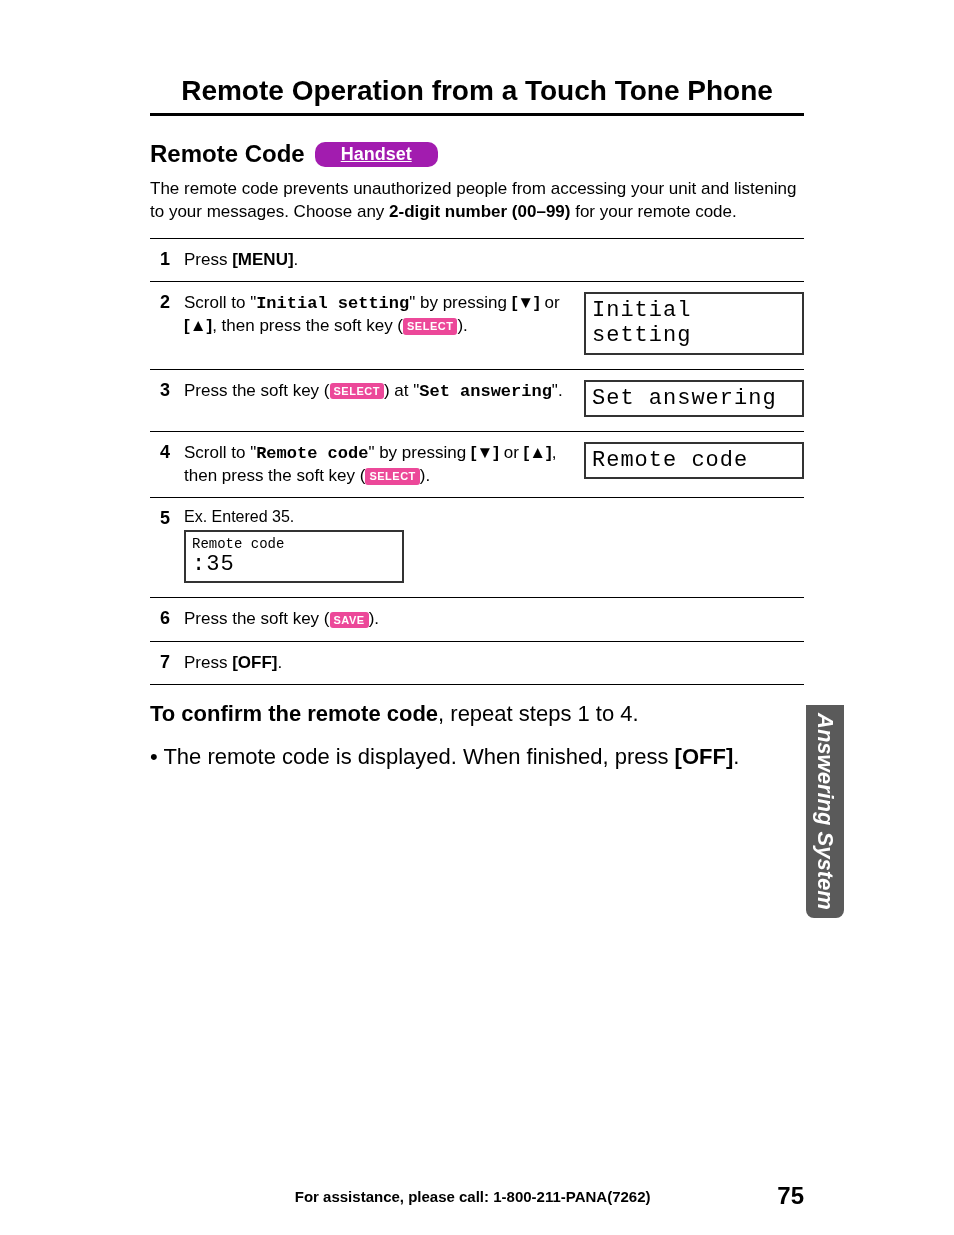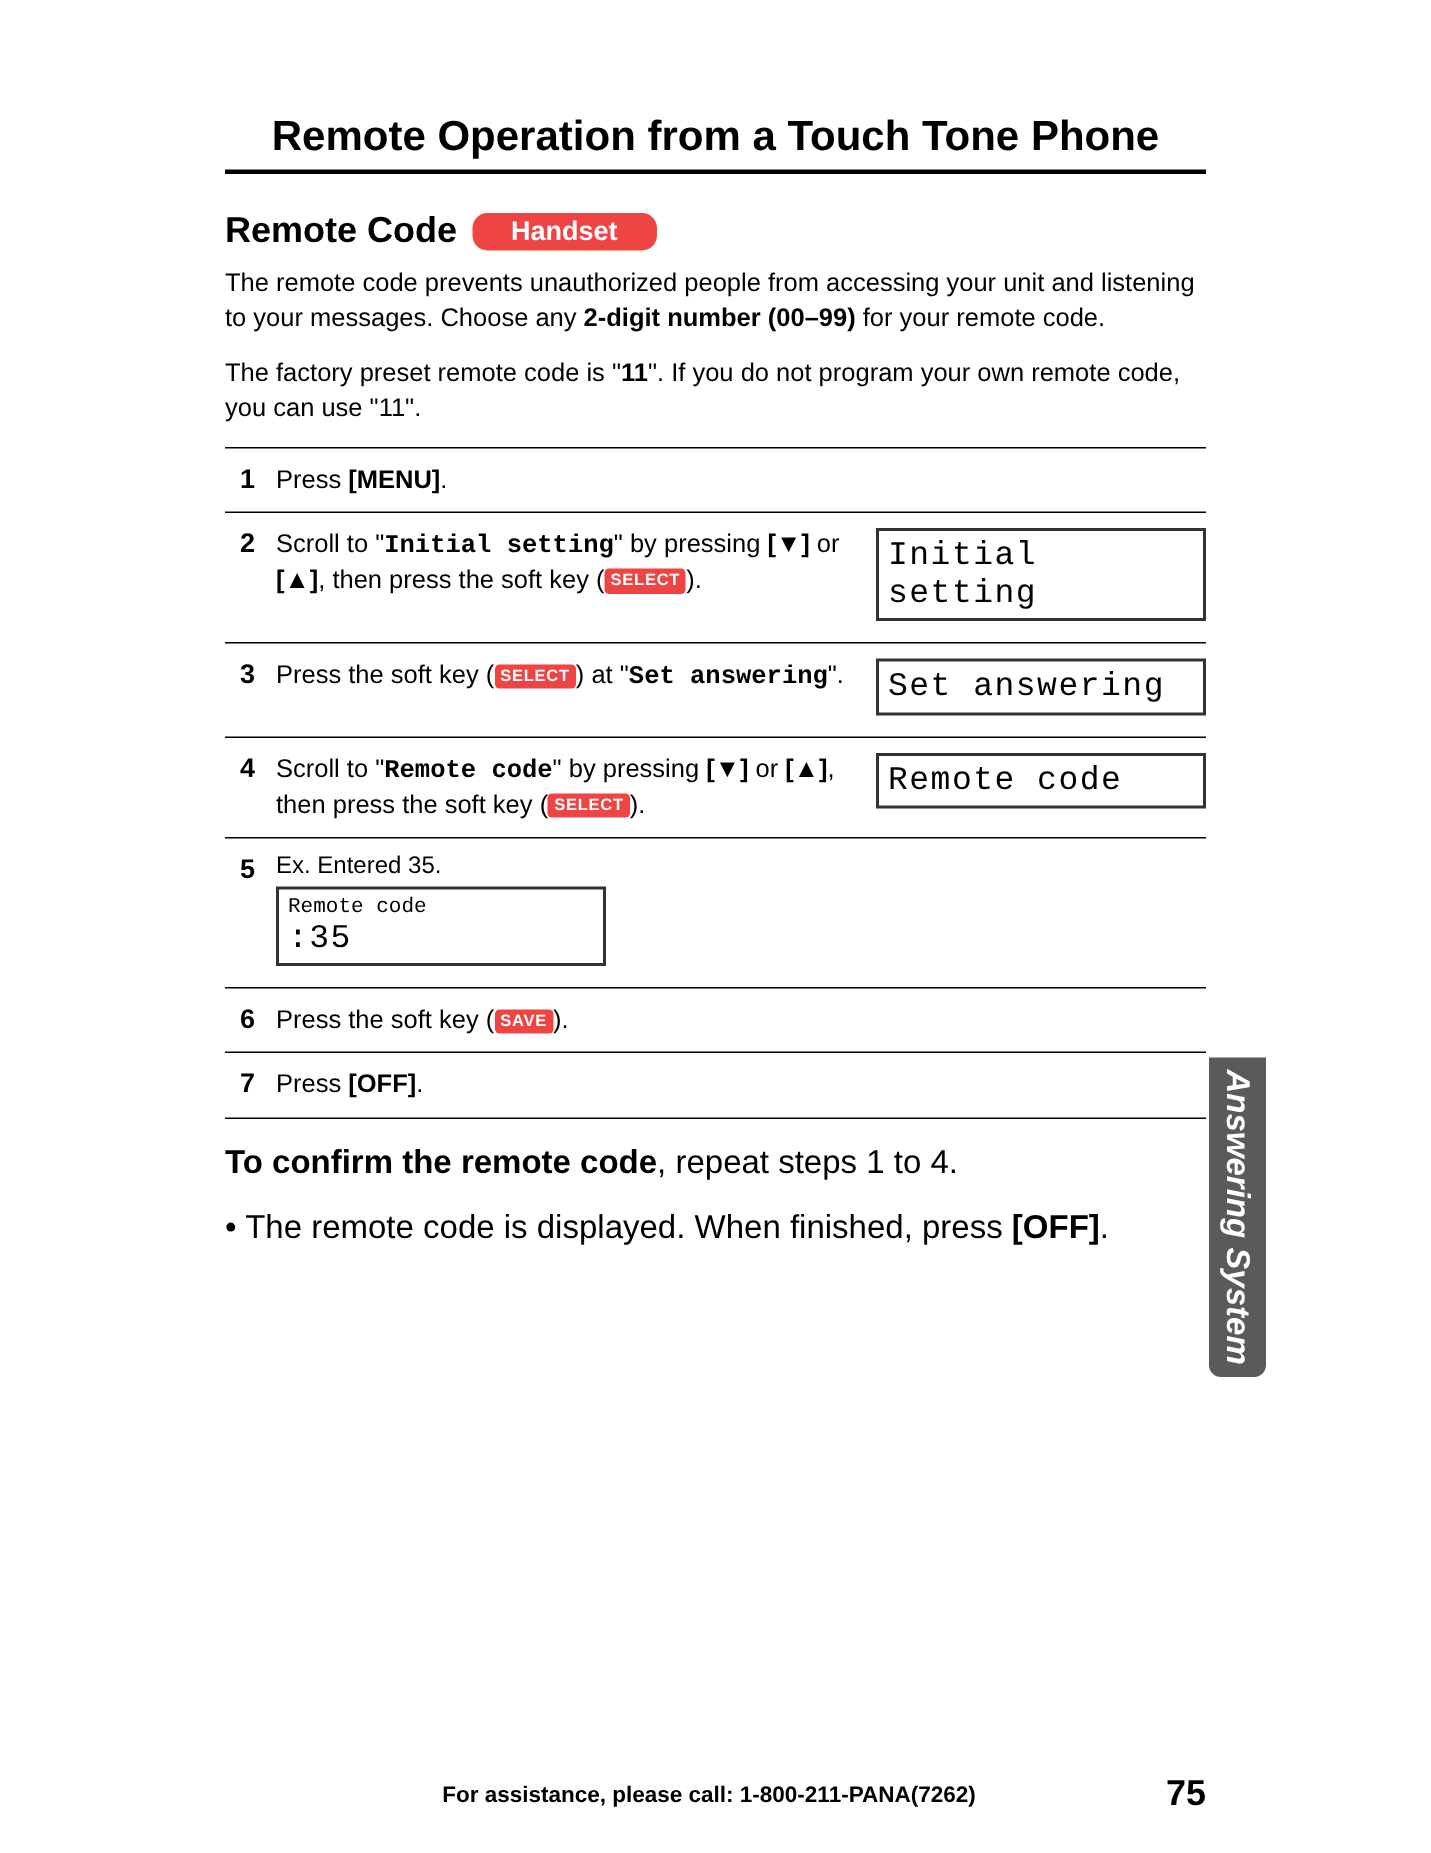--- a/index.html
+++ b/index.html
@@ -33,26 +33,27 @@
     align-items: center;
     gap: 10px;
     margin-bottom: 10px;
   }
   .subtitle {
     font-size: 24px;
     font-weight: bold;
   }
   .pill {
     display: inline-block;
-    background: #ef4444;
+    background: #a21caf;
     color: #fff;
     font-weight: bold;
     font-size: 18px;
     padding: 2px 26px;
     border-radius: 10px;
+    text-decoration: underline;
   }
   .intro {
     font-size: 17px;
     line-height: 1.35;
     margin-bottom: 14px;
   }
   .bold { font-weight: bold; text-align: center; }
   .steps {
     border-top: 1px solid #000;
   }
@@ -89,21 +90,21 @@
   .lcd .lcd-small {
     font-size: 14px;
     letter-spacing: 0;
   }
   .ex-label {
     font-size: 16px;
     margin-bottom: 4px;
   }
   .softkey {
     display: inline-block;
-    background: #ef4444;
+    background: #ec4899;
     color: #fff;
     font-size: 11px;
     font-weight: bold;
     padding: 1px 4px;
     border-radius: 3px;
     vertical-align: middle;
     letter-spacing: 0.5px;
   }
   .mono { font-family: "Courier New", monospace; font-weight: bold; }
   .arrow { font-weight: bold; }
@@ -153,23 +154,20 @@
   <div class="title">Remote Operation from a Touch Tone Phone</div>
 
   <div class="subtitle-row">
     <span class="subtitle">Remote Code</span>
     <span class="pill">Handset</span>
   </div>
 
   <div class="intro">
     <span>The remote code prevents unauthorized people from accessing your unit and listening to your messages. Choose any </span><span class="bold">2-digit number (00–99)</span><span> for your remote code.</span>
   </div>
-  <div class="intro">
-    <span>The factory preset remote code is "</span><span class="bold">11</span><span>". If you do not program your own remote code, you can use "11".</span>
-  </div>
 
   <div class="steps">
 
     <div class="step">
       <div class="step-num">1</div>
       <div class="step-text">
         <span>Press </span><span class="bold">[MENU]</span><span>.</span>
       </div>
     </div>
 

